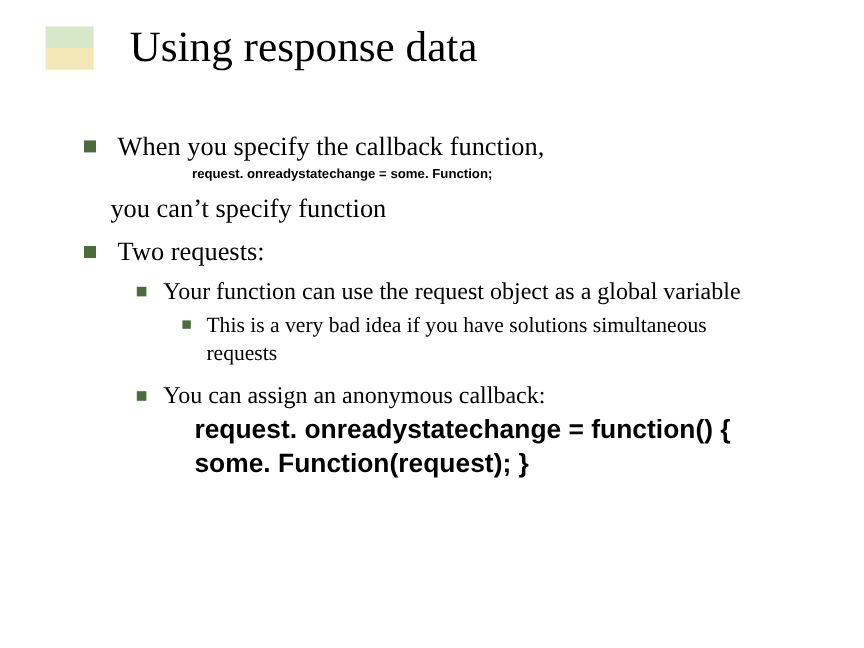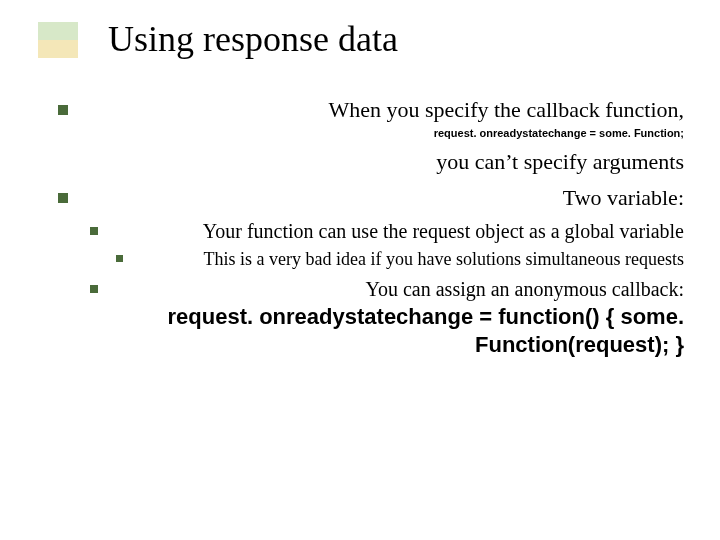--- a/index.html
+++ b/index.html
@@ -45,23 +45,22 @@
   .body {
     position: absolute;
     left: 56px;
     top: 96px;
     width: 628px;
     font-size: 22px;
     line-height: 1.28;
   }
   .lvl1, .lvl2, .lvl3 {
     list-style: none;
-    margin: 0;
+    margin: 12px;
     padding: 0;
-    text-align: right;
   }
   .lvl1 > li {
     position: relative;
     padding-left: 30px;
     margin-bottom: 8px;
   }
   .lvl1 > li::before {
     content: "";
     position: absolute;
     left: 2px;
@@ -151,25 +150,25 @@
 
   <div class="body">
     <ul class="lvl1">
 
       <li>
         <span>When you specify the callback function,</span>
         <div class="indent-code code">request. onreadystatechange = some. Function;</div>
       </li>
 
       <li class="continuation">
-        <span>you can’t specify arguments</span>
+        <span>you can’t specify function</span>
       </li>
 
       <li>
-        <span>Two variable:</span>
+        <span>Two requests:</span>
 
         <ul class="lvl2">
 
           <li>
             <span>Your function can use the request object as a global variable</span>
             <ul class="lvl3">
               <li>
                 <span>This is a very bad idea if you have solutions simultaneous requests</span>
               </li>
             </ul>

